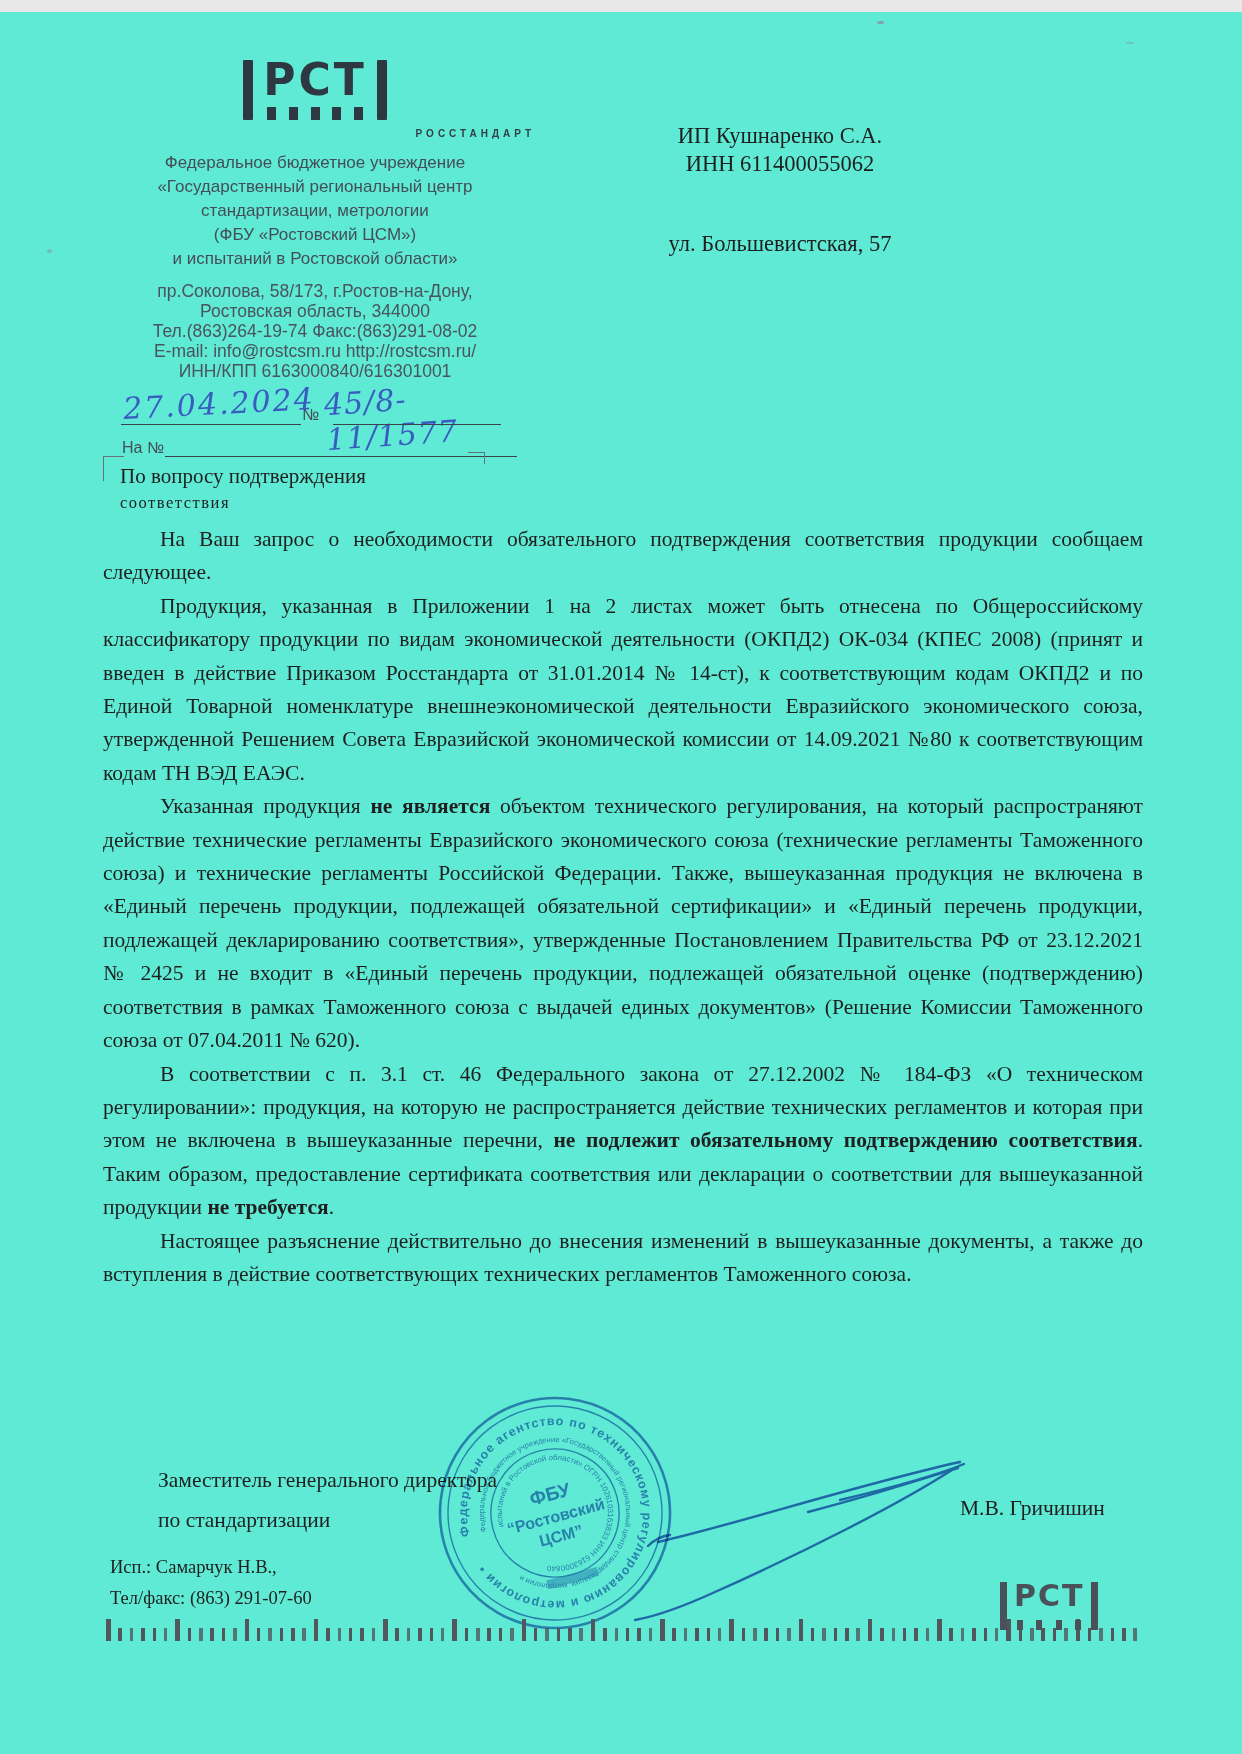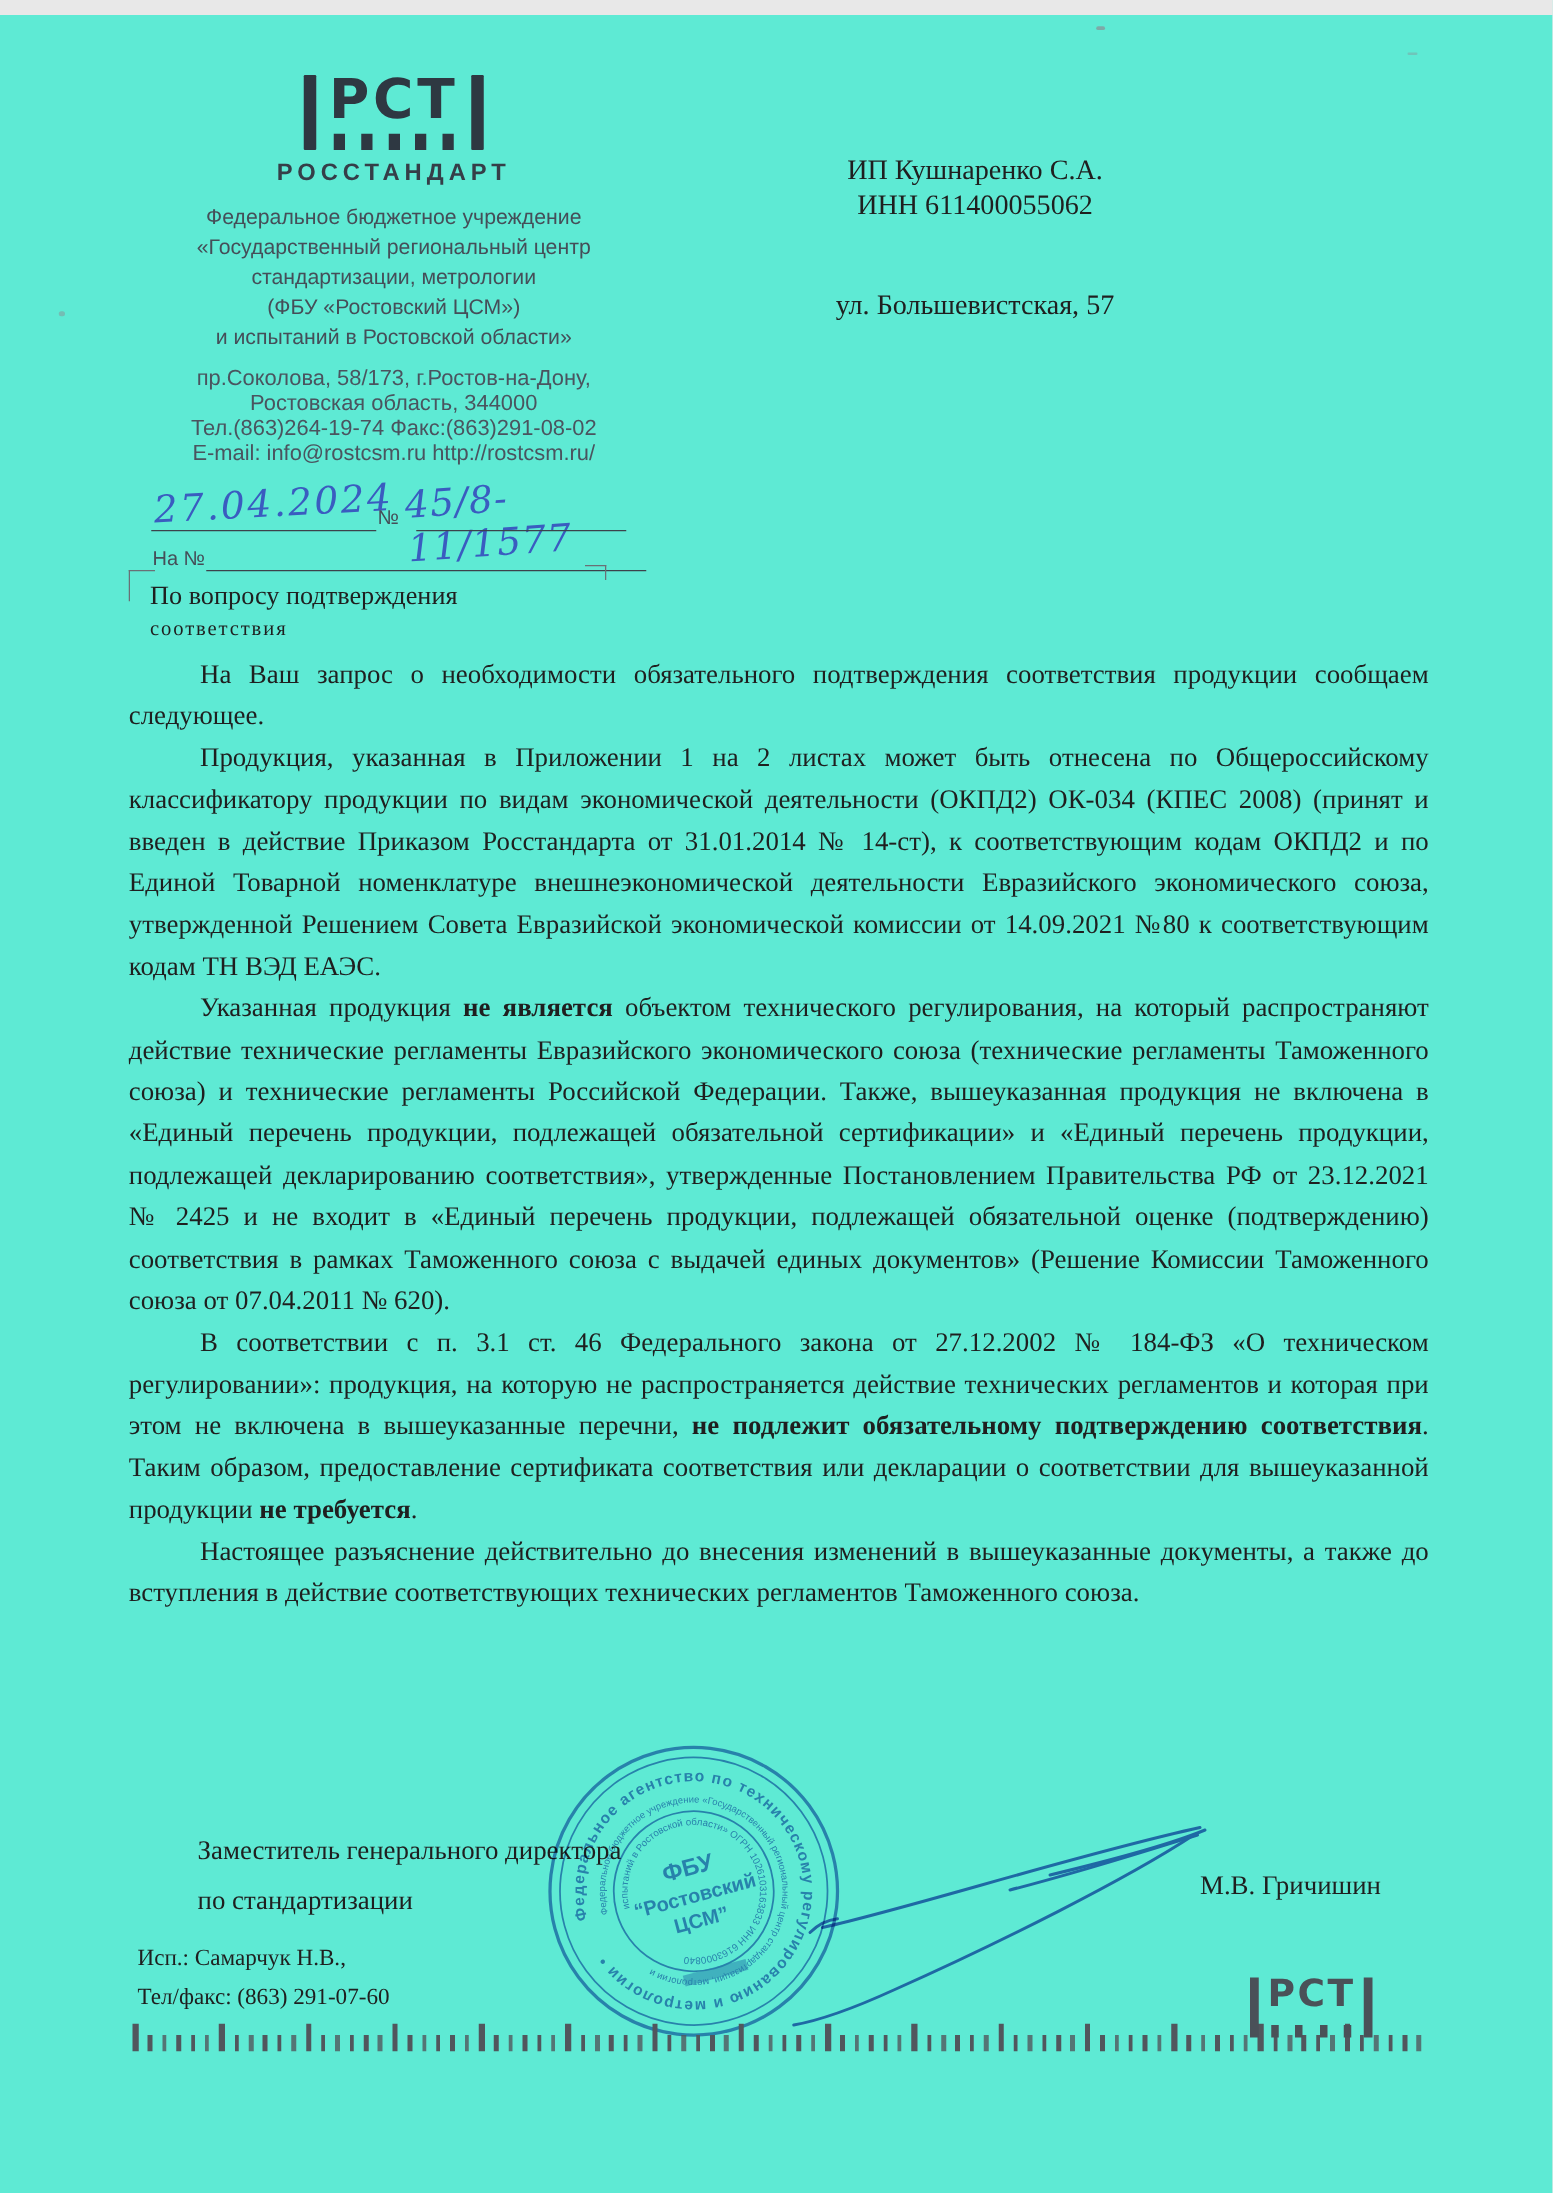--- a/index.html
+++ b/index.html
@@ -10,21 +10,21 @@
   }
   
   .letterhead{position:absolute;left:95px;top:48px;width:440px;text-align:center;
     font-family:"Liberation Sans",sans-serif;color:#454e58;}
   .rst-logo{display:inline-flex;align-items:stretch;gap:10px;height:60px;margin-bottom:8px;}
   .rst-logo .side-bar{width:10px;background:#2e3842;border-radius:1px;}
   .rst-logo .mid{display:flex;flex-direction:column;justify-content:space-between;}
   .rst-logo .letters{font-weight:bold;font-size:44px;line-height:40px;letter-spacing:3px;color:#2e3842;font-family:"DejaVu Sans",sans-serif;}
   .rst-logo .dash-row{display:flex;justify-content:space-between;padding:0 4px;}
   .rst-logo .dash-row i{display:block;width:9px;height:13px;background:#2e3842;}
-  .brand{font-weight:bold;font-size:19px;letter-spacing:4px;color:#353e48;margin-bottom:12px;}
+  .brand{font-weight:bold;font-size:10px;letter-spacing:4px;color:#353e48;margin-bottom:12px;text-align:right;}
   .org-lines div{font-size:17px;line-height:24px;}
   .contact-lines{margin-top:10px;}
   .contact-lines div{font-size:17.5px;line-height:20px;color:#4a545f;}
   
   .refs{position:absolute;left:95px;top:372px;width:440px;height:110px;font-family:"Liberation Sans",sans-serif;}
   .handwrite{font-family:"DejaVu Serif",serif;font-style:italic;color:#3a5cc0;}
   .hw-date{position:absolute;left:28px;top:2px;font-size:30px;transform:rotate(-3deg);letter-spacing:2px;}
   .hw-num{position:absolute;left:230px;top:-4px;font-size:30px;transform:rotate(-4deg);letter-spacing:1px;}
   .u-line{position:absolute;height:0;border-bottom:1.6px solid #3c434b;}
   .u1{left:26px;top:40px;width:180px;}
@@ -99,20 +99,21 @@
       <div>«Государственный региональный центр</div>
       <div>стандартизации, метрологии</div>
       <div>(ФБУ «Ростовский ЦСМ»)</div>
       <div>и испытаний в Ростовской области»</div>
     </div>
     <div class="contact-lines">
       <div>пр.Соколова, 58/173, г.Ростов-на-Дону,</div>
       <div>Ростовская область, 344000</div>
       <div>Тел.(863)264-19-74 Факс:(863)291-08-02</div>
       <div>E-mail: info@rostcsm.ru   http://rostcsm.ru/</div>
+      <div>ИНН/КПП 6163000840/616301001</div>
     </div>
   </div>
 
   <div class="refs">
     <span class="handwrite hw-date">27.04.2024</span>
     <span class="no-label">№</span>
     <span class="handwrite hw-num">45/8-11/1577</span>
     <div class="u-line u1"></div>
     <div class="u-line u2"></div>
     <span class="nano-label">На №</span>

